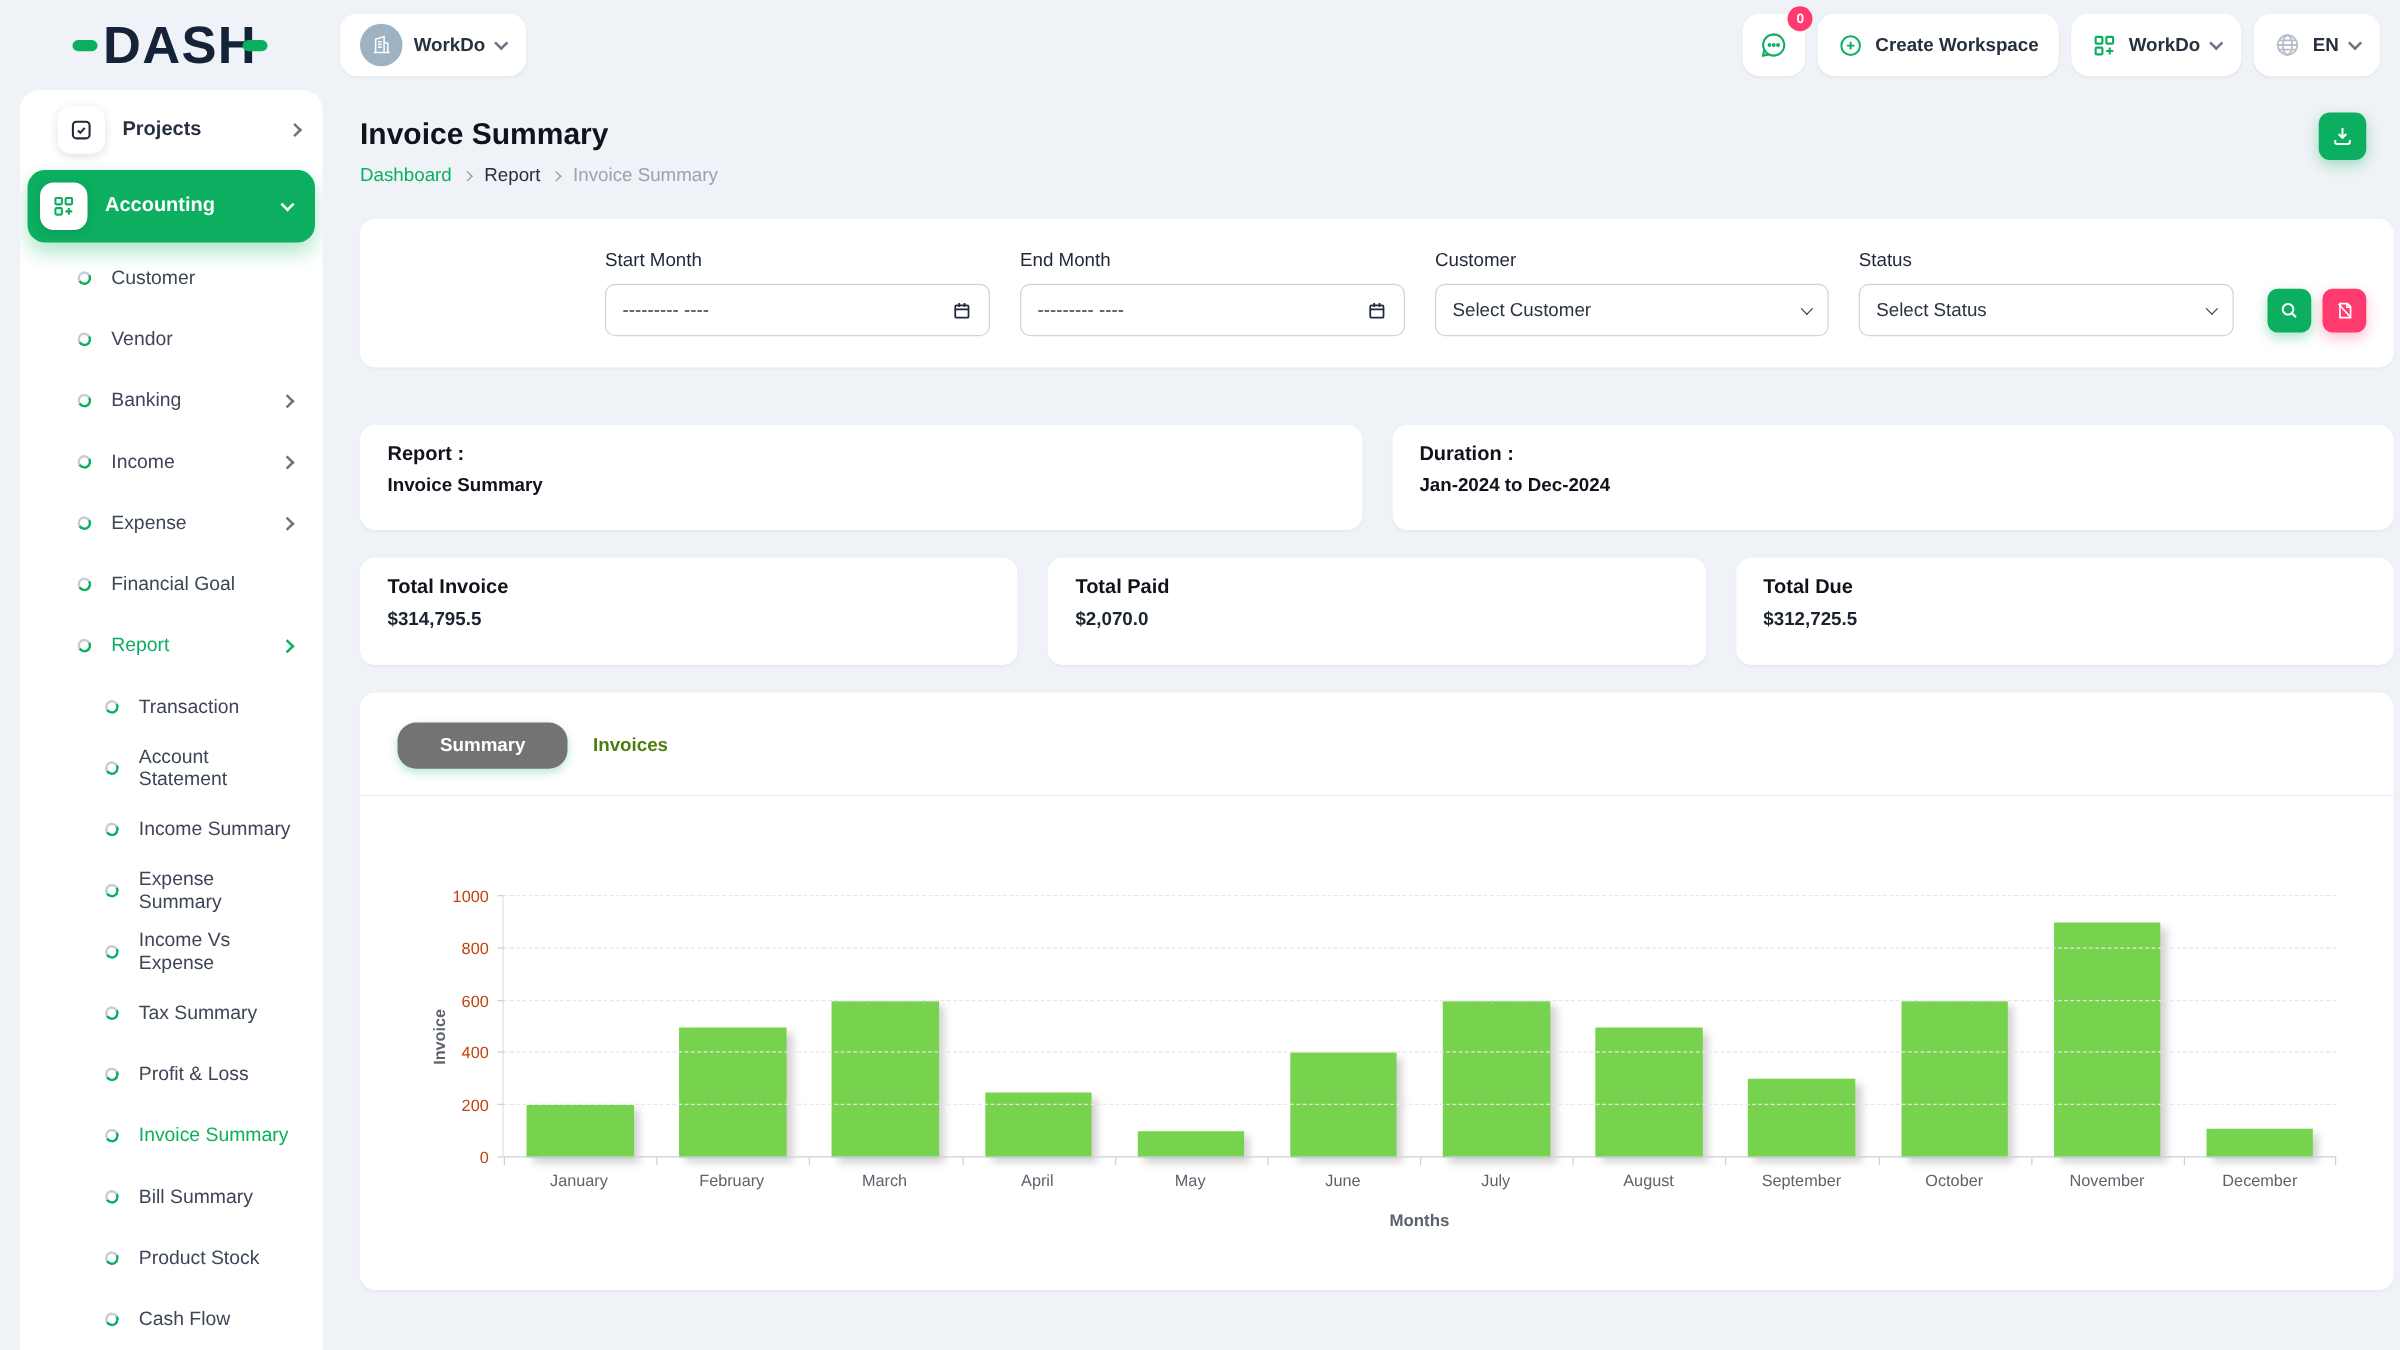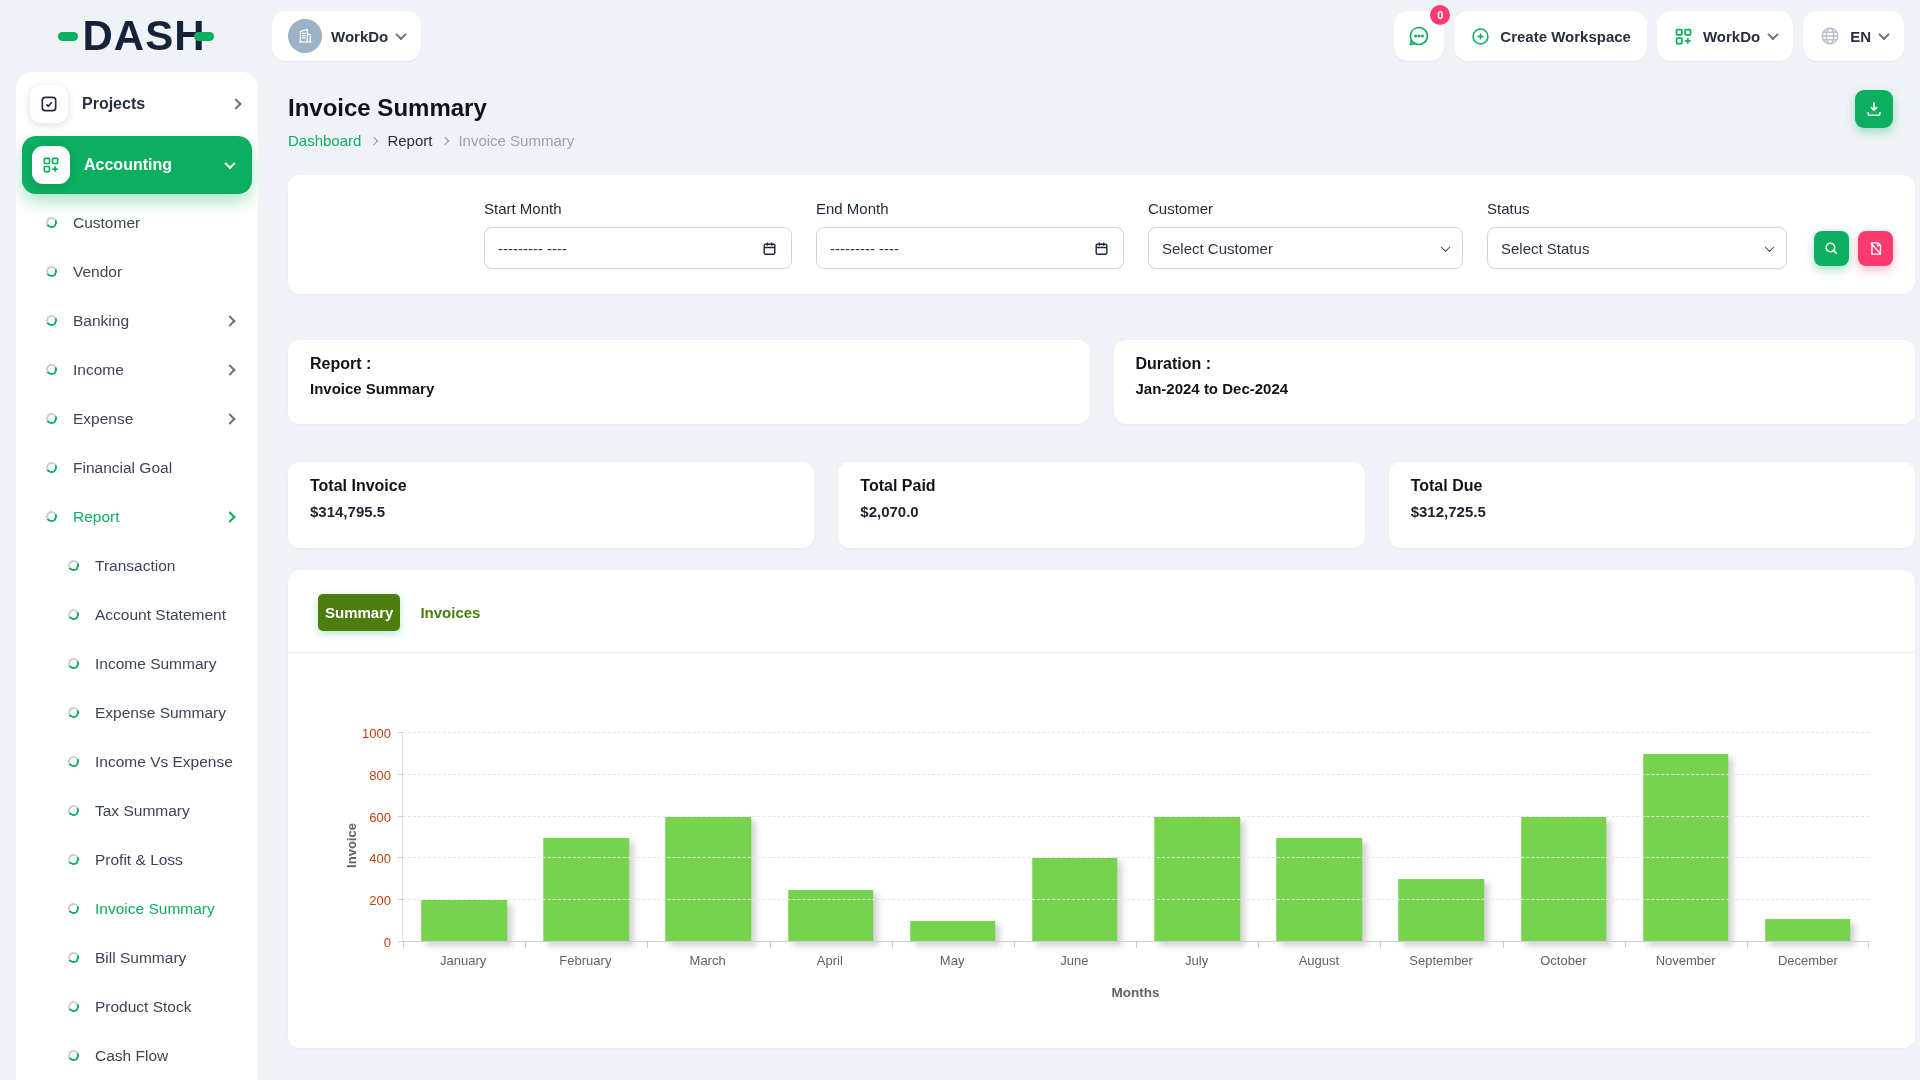--- a/index.html
+++ b/index.html
@@ -25,21 +25,21 @@
   .chat-btn { position:relative; width:50px; height:50px; border-radius:14px; background:#fff;
     display:flex; align-items:center; justify-content:center; box-shadow:0 1px 2px rgba(20,30,50,.05); cursor:pointer; }
   .badge { position:absolute; top:-6px; right:-6px; min-width:20px; height:20px; border-radius:10px;
     background:#ff3a6e; color:#fff; font-size:11px; font-weight:700; display:flex; align-items:center;
     justify-content:center; padding:0 5px; }
   .green-t { color:#0caf60; }
 
   
   .sidebar { position:absolute; left:16px; top:72px; width:242px; bottom:0; background:#fff;
     border-radius:16px 16px 0 0; overflow:hidden; padding-top:4px; }
-  .srow { display:flex; align-items:center; cursor:pointer; }
+  .srow { display:flex; align-items:center; cursor:pointer;margin-left:16px; }
   .srow.top { height:56px; padding:0 18px 0 14px; gap:14px; }
   .iconbox { width:38px; height:38px; border-radius:11px; background:#fff;
     box-shadow:0 2px 8px rgba(20,30,50,.14); display:flex; align-items:center; justify-content:center; flex:0 0 auto; }
   .srow .t-label { font-size:16px; font-weight:700; color:#27303f; flex:1; }
   .srow .chev { margin-left:auto; }
   .active-pill { margin:4px 6px; height:58px; border-radius:14px; background:#0caf60;
     box-shadow:0 8px 16px rgba(12,175,96,.32); display:flex; align-items:center; gap:14px;
     padding:0 18px 0 10px; cursor:pointer; }
   .active-pill .t-label { color:#fff; font-size:16px; font-weight:700; flex:1; }
   .active-pill .chev { border-color:#fff; margin-left:auto; }
@@ -79,29 +79,29 @@
   .sqbtn { width:35px; height:35px; border-radius:8px; display:flex; align-items:center;
     justify-content:center; cursor:pointer; border:none; }
   .sqbtn.search { background:#0caf60; box-shadow:0 4px 10px rgba(12,175,96,.35); }
   .sqbtn.reset { background:#ff3a6e; box-shadow:0 4px 10px rgba(255,58,110,.35); }
 
   .info-row { margin-top:46px; display:flex; gap:24px; }
   .info-card { flex:1; height:84px; padding:15px 22px; }
   .info-card .i-label { font-size:16px; font-weight:700; color:#10131a; }
   .info-card .i-value { font-size:15px; font-weight:700; color:#10131a; margin-top:7px; }
 
-  .totals-row { margin-top:38px; display:flex; gap:24px; }
+  .totals-row { margin-top:22px; display:flex; gap:24px; }
   .total-card { flex:1; height:86px; padding:15px 22px; }
   .total-card .t-lab { font-size:16px; font-weight:700; color:#10131a; }
   .total-card .t-val { font-size:15px; font-weight:600; color:#1c2330; margin-top:8px; }
 
   .chart-card { margin-top:22px; padding-top:24px; height:478px; }
   .tabs { display:flex; align-items:center; gap:20px; padding:0 30px; }
   .tab { font-size:15px; font-weight:600; cursor:pointer; }
-  .tab.on { background:#4d7c0f; color:#fff; padding:10px 7px; border-radius:5px;
+  .tab.on { background:#737373; color:#fff; padding:10px 34px; border-radius:15px;
     box-shadow:0 3px 8px rgba(12,175,96,.3); }
   .tab.off { color:#4d7c0f; }
   .tabs-divider { margin-top:21px; border-bottom:1px solid #eceef2; }
 
   .chart-zone { margin:80px 24px 0 24px; }
   .plot { position:relative; height:209px; margin-left:90px; margin-right:22px;
     border-left:1px solid #dde1e6; }
   .gridline { position:absolute; left:0; right:0; border-top:1px dashed #e4e6ea; }
   .gridline.zero { border-top:1px solid #ccd1d7; }
   .ytick { position:absolute; right:calc(100% + 12px); transform:translateY(-50%);

